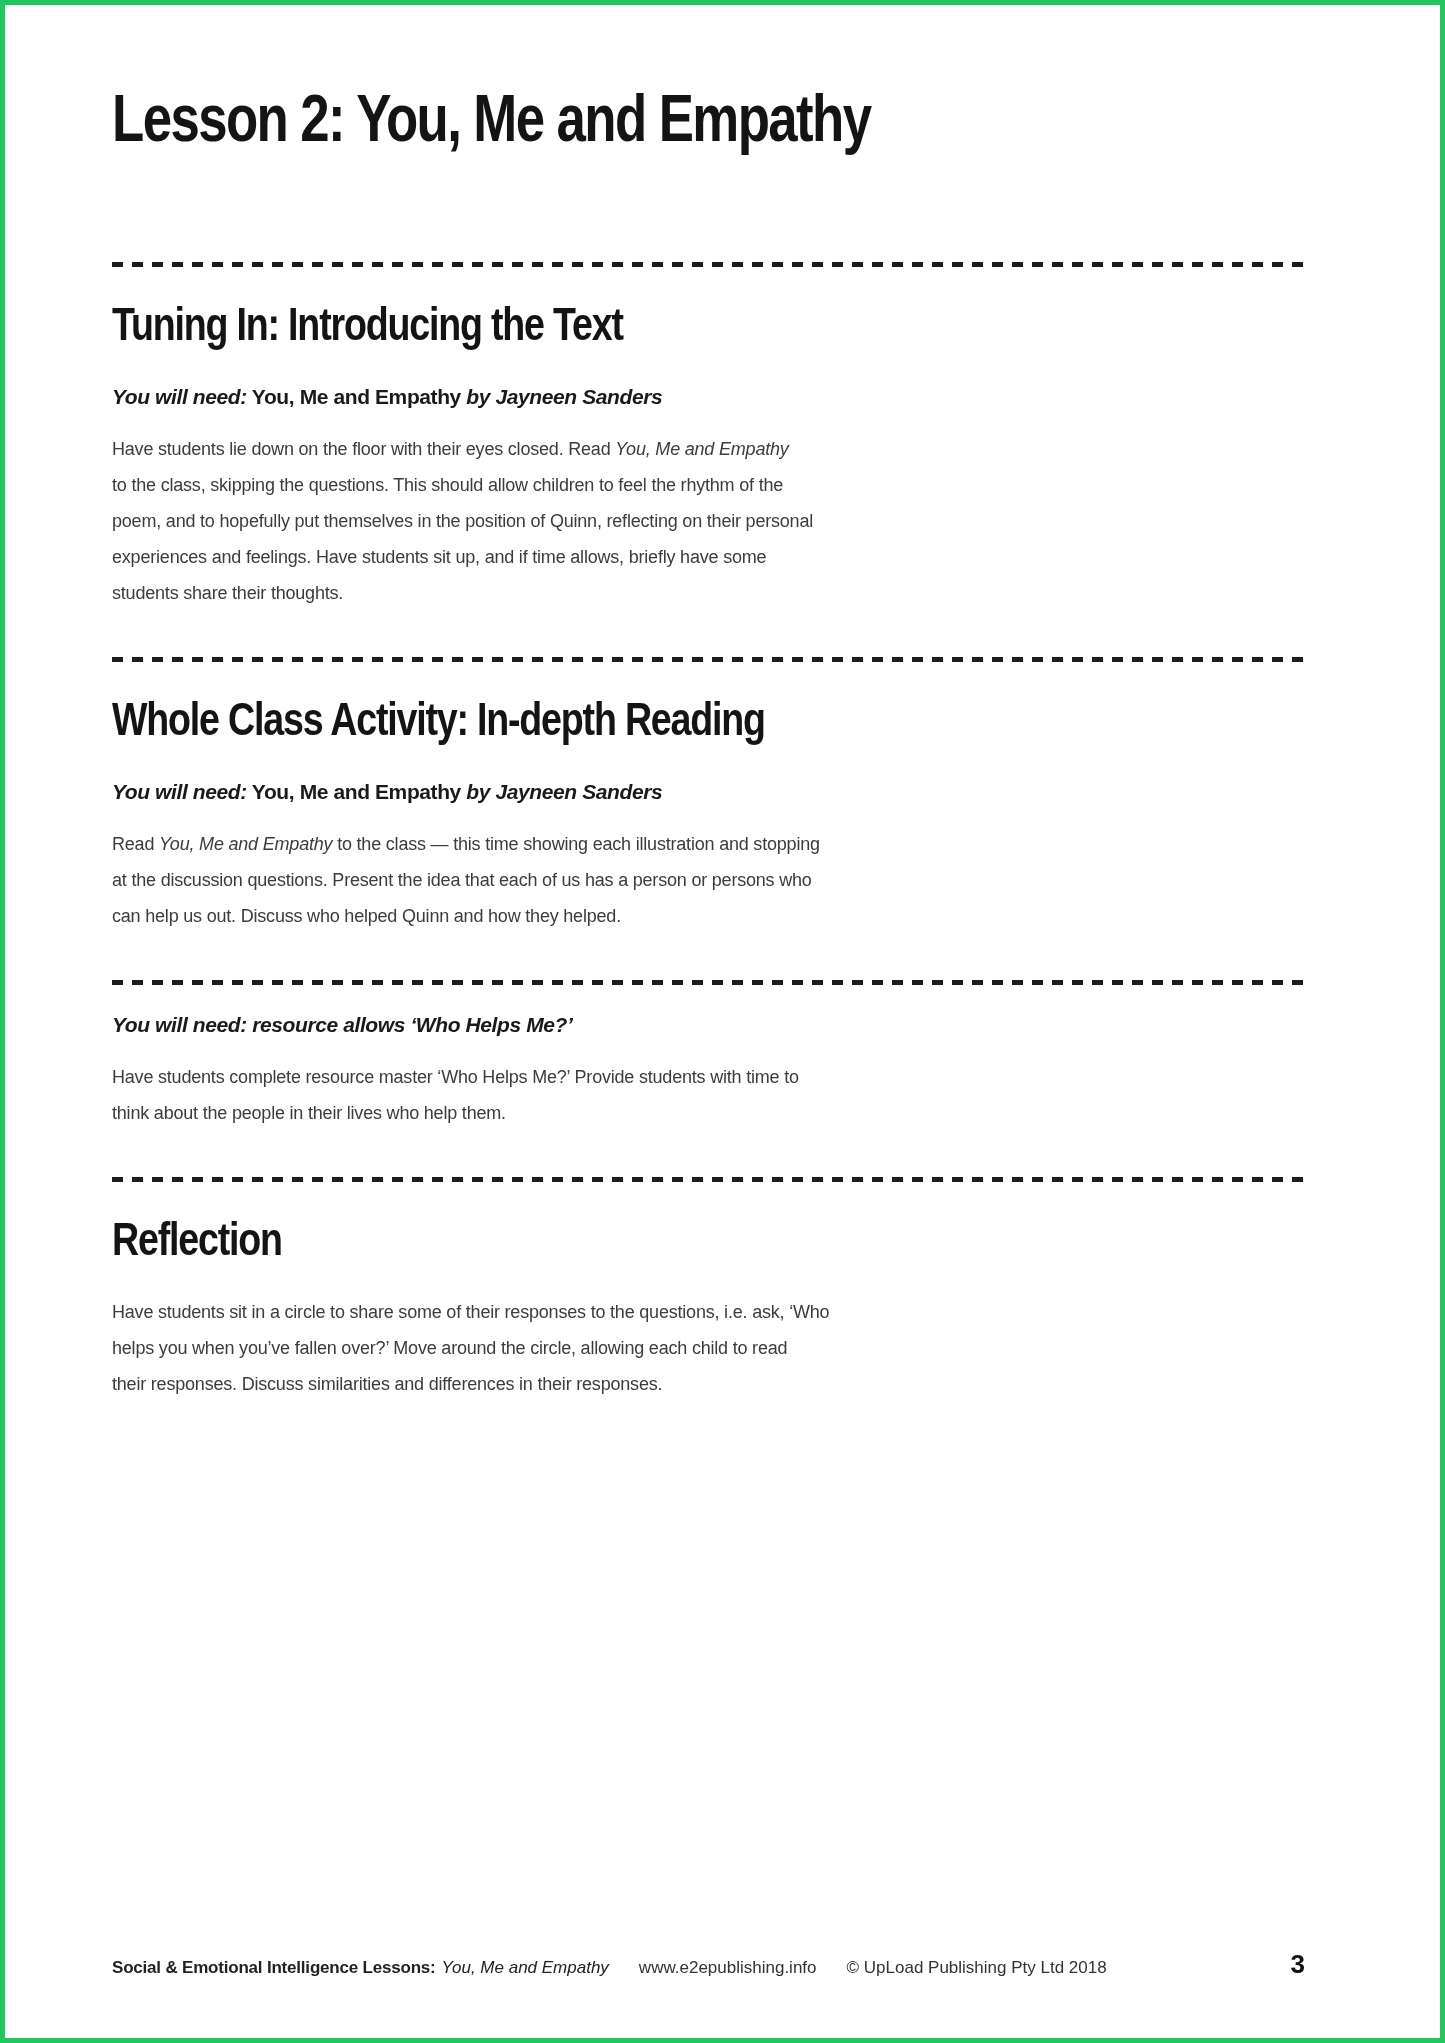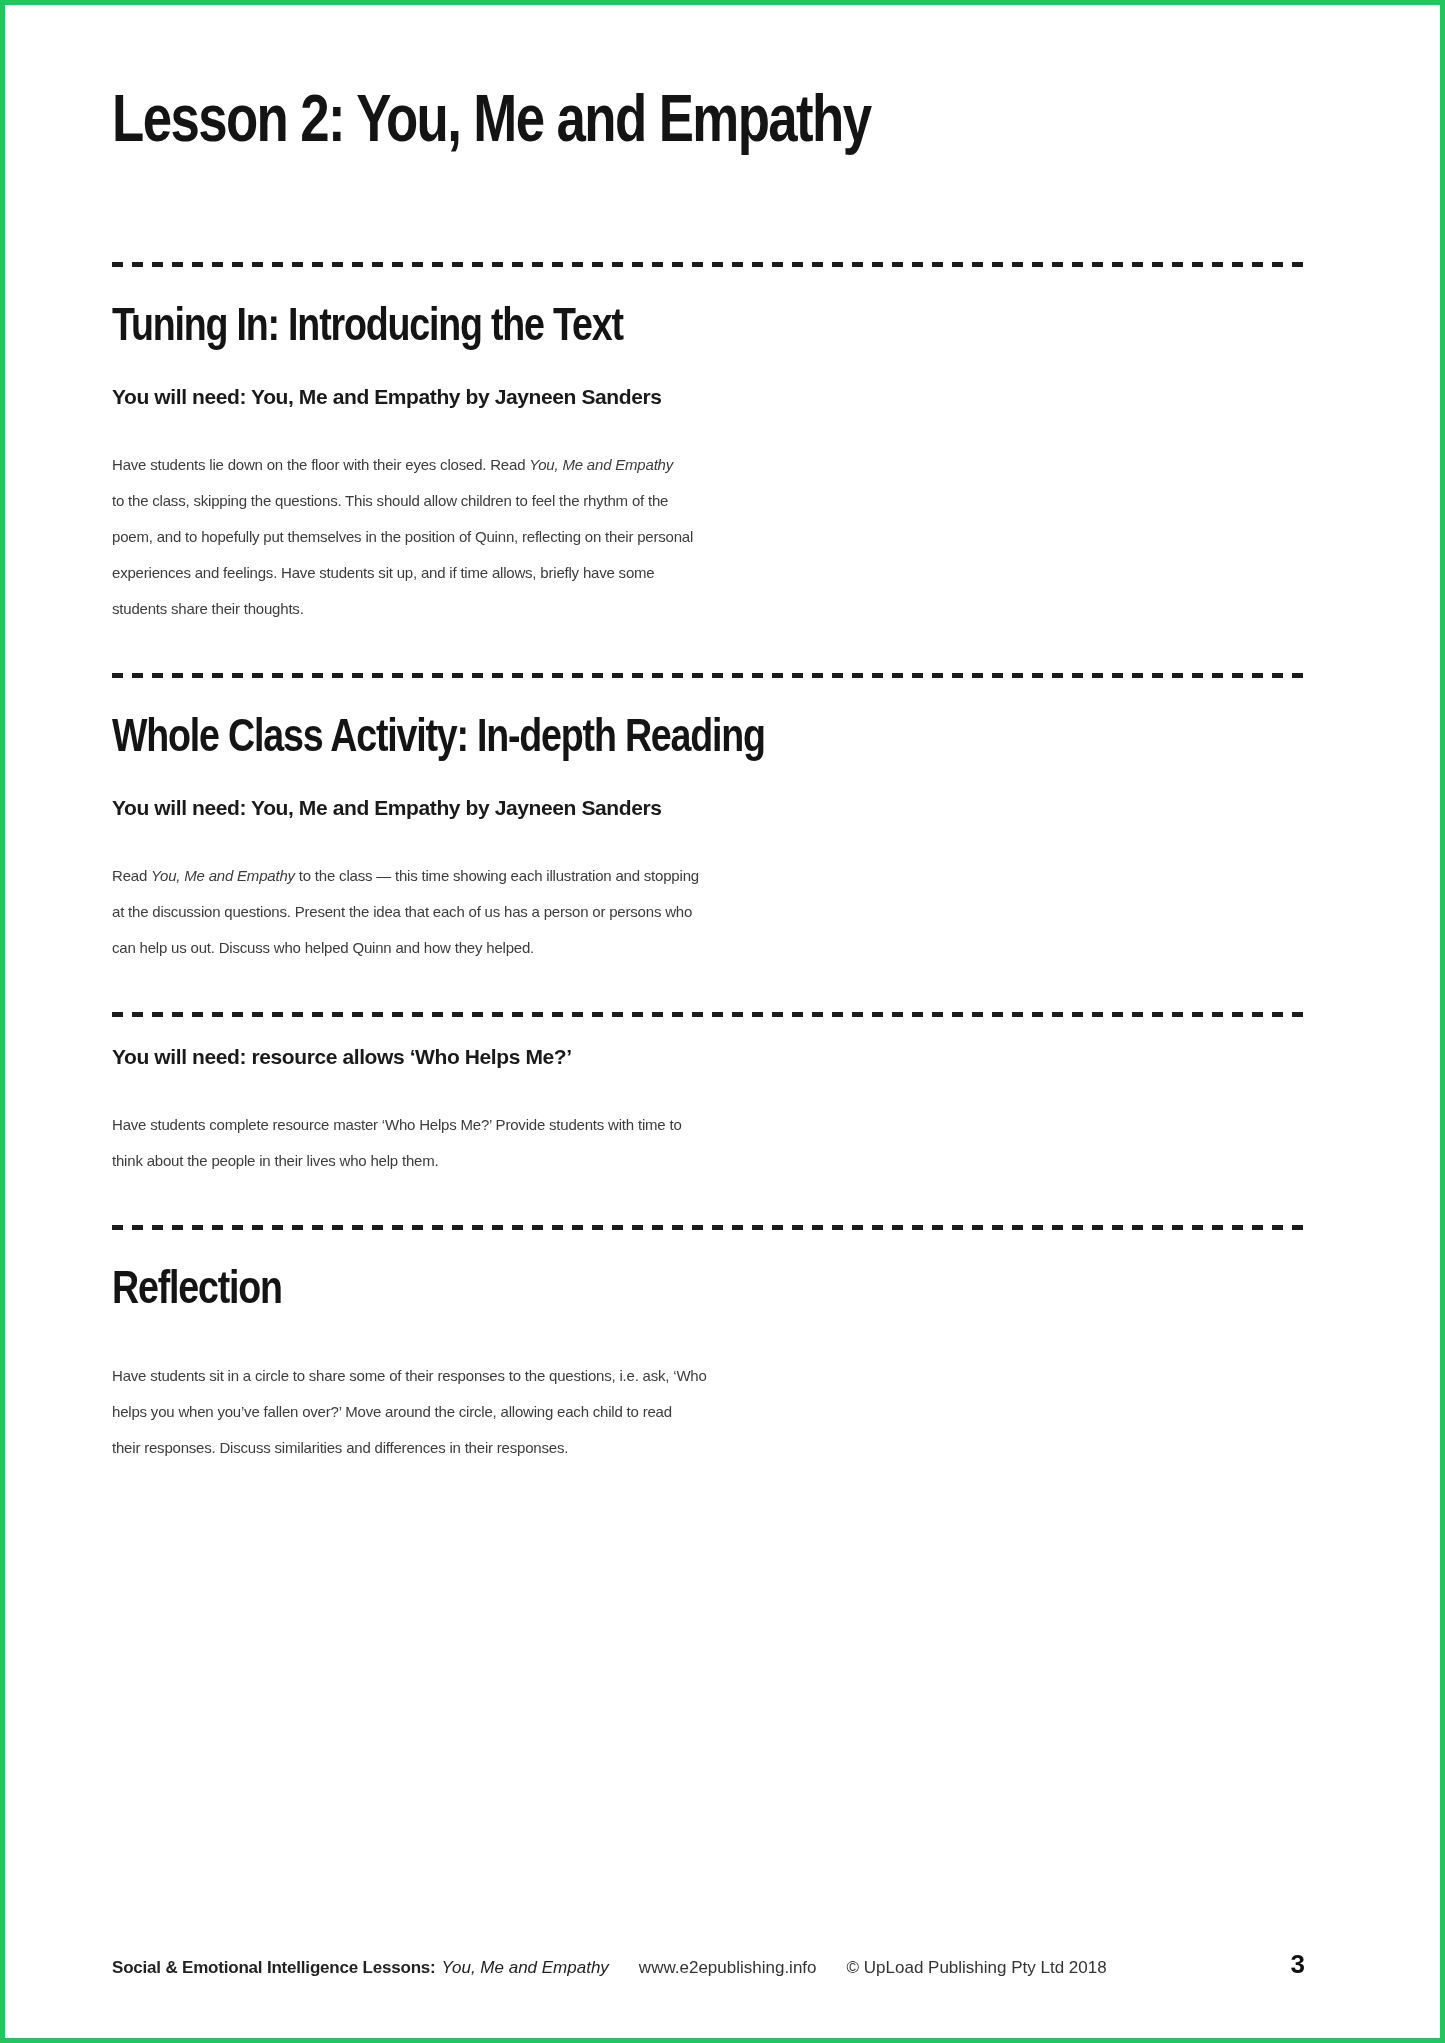--- a/index.html
+++ b/index.html
@@ -46,26 +46,26 @@
   h2 .display { font-size: 47px; }
 
   .need {
     margin-top: 28px;
     font-size: 21px;
     line-height: 24px;
     font-weight: 700;
     letter-spacing: -0.4px;
     color: #1a1a1a;
   }
-  .need .it { }
+  .need .it { font-style: italic; }
   .need .book { font-style: normal; }
 
   .body-para {
-    margin-top: 38px;
-    font-size: 15px;
+    margin-top: 22px;
+    font-size: 18px;
     line-height: 36px;
     font-weight: 400;
     letter-spacing: -0.2px;
     color: #3c3c3c;
     white-space: pre-line;
   }
   .body-para em { font-style: italic; }
 
   .sec { margin-bottom: 46px; }
 

